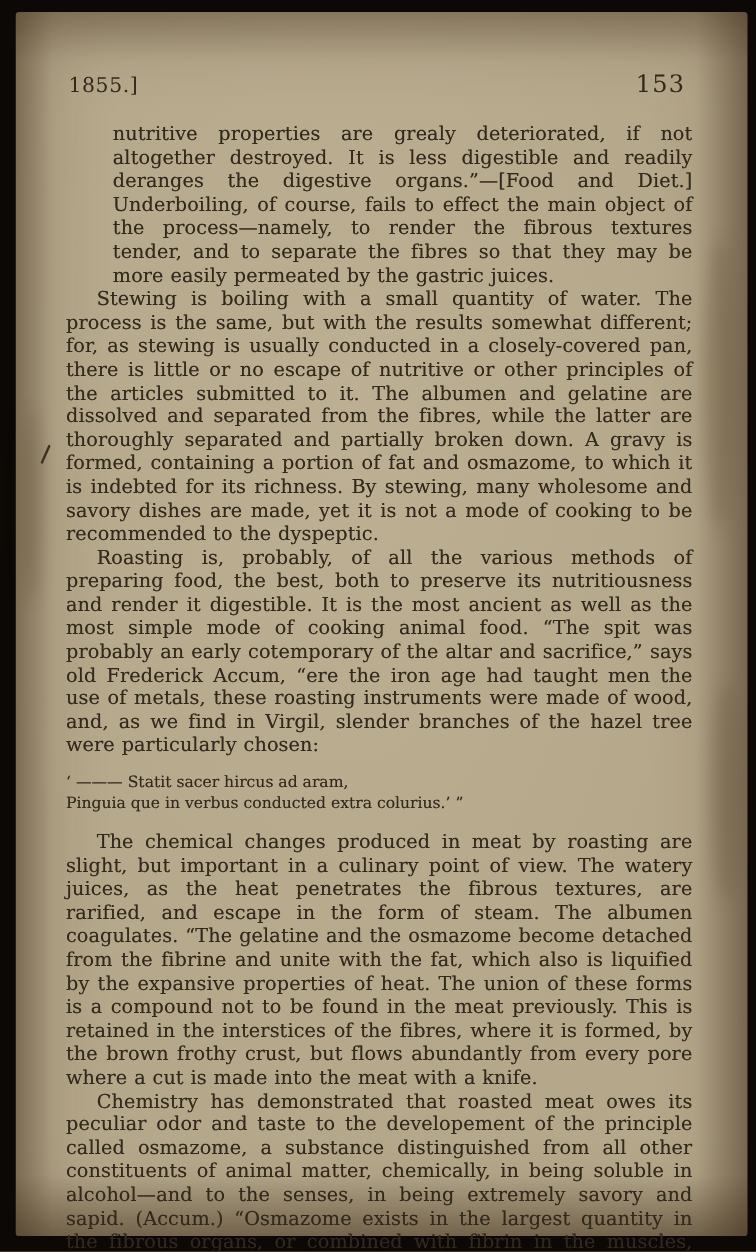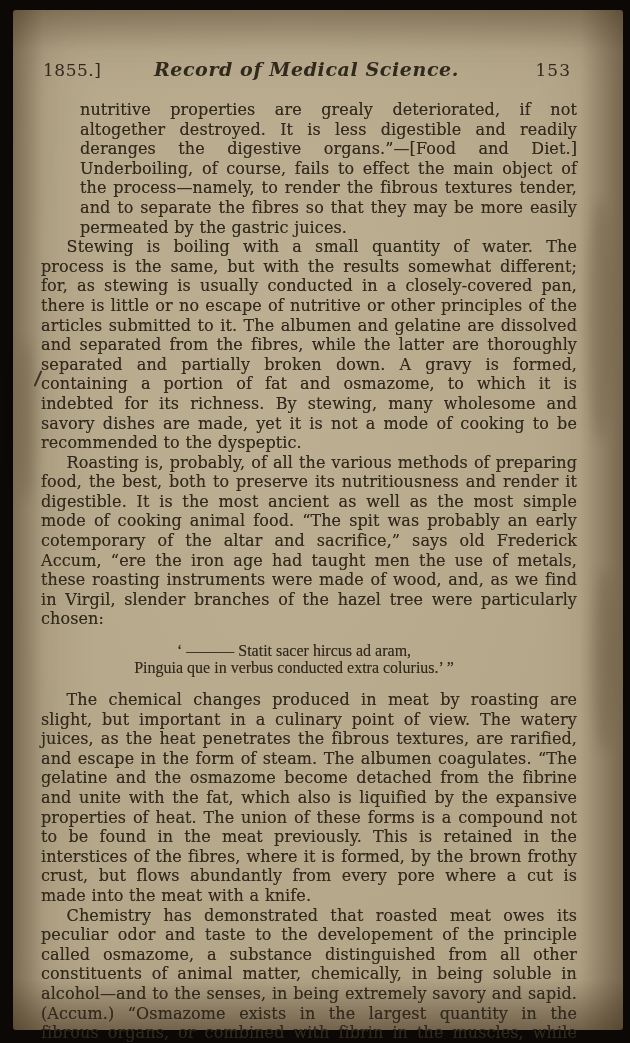--- a/index.html
+++ b/index.html
@@ -18,62 +18,61 @@
   .page {
     position: absolute;
     top: 10px; left: 13px; right: 7px; bottom: 13px;
     background:
       radial-gradient(ellipse at 45% 35%, rgba(255,246,222,0.10), rgba(0,0,0,0) 65%),
       linear-gradient(to right, rgba(55,38,18,0.28), rgba(0,0,0,0) 5%, rgba(0,0,0,0) 93%, rgba(55,38,18,0.34)),
       linear-gradient(to bottom, rgba(55,38,18,0.22), rgba(0,0,0,0) 4%, rgba(0,0,0,0) 95%, rgba(45,28,12,0.34)),
       #b5a78a;
     box-shadow: inset 0 0 70px rgba(48,30,12,0.45);
     color: #32291d;
-    padding: 48px 46px 0 28px;
+    padding: 48px 46px 0 42px;
     border-radius: 3px;
   }
   .header {
     display: flex;
     justify-content: space-between;
     align-items: baseline;
     margin: 0 6px 20px 2px;
   }
   .header .year {
     font-size: 17px;
     letter-spacing: 0.5px;
   }
   .header .title {
     font-style: italic;
     font-weight: bold;
     font-size: 19px;
     letter-spacing: 0.6px;
     transform: translateX(-12px);
   }
   .header .pageno {
-    font-size: 17px;
+    font-size: 20px;
     letter-spacing: 1px;
     text-align: center;
   }
   .body p {
     font-size: 16px;
     line-height: 19.6px;
     text-align: justify;
     text-indent: 1.6em;
     letter-spacing: 0.1px;
     word-spacing: 0.5px;
     text-shadow: 0 0 0.5px rgba(50,41,29,0.55);
   }
   .body p.first { text-indent: 0; margin-left: 39px; }
   .quote {
-    font-size: 16px;
+    font-size: 13px;
     line-height: 17px;
-    text-align: center;
+    text-align: left;
     margin: 13px 30px 14px 0;
     text-shadow: 0 0 0.5px rgba(50,41,29,0.5);
-    font-family: Liberation Serif, serif;
   }
   .ink-slash {
     position: absolute;
     left: 24px; top: 360px;
     width: 2px; height: 17px;
     background: rgba(42,32,20,0.85);
     transform: rotate(24deg);
     border-radius: 2px;
   }
   .smudge {
@@ -87,21 +86,20 @@
   .smudge.c { left: 4px; top: 330px; width: 18px; height: 160px; }
 </style>
 </head>
 <body>
 
 <div class="scan">
   <div class="page">
 
     <div class="header">
       <span class="year">1855.]</span>
-      <span class="title">Record of Medical Science.</span>
       <span class="pageno">153</span>
     </div>
 
     <div class="body">
       <p class="first">nutritive properties are grealy deteriorated, if not altogether destroyed.  It is less digestible and readily deranges the digestive organs.”—[Food and Diet.]  Underboiling, of course, fails to effect the main object of the process—namely, to render the fibrous textures tender, and to separate the fibres so that they may be more easily permeated by the gastric juices.</p>
       <p>Stewing is boiling with a small quantity of water.  The process is the same, but with the results somewhat different; for, as stewing is usually conducted in a closely-covered pan, there is little or no escape of nutritive or other principles of the articles submitted to it.  The albumen and gelatine are dissolved and separated from the fibres, while the latter are thoroughly separated and partially broken down.  A gravy is formed, containing a portion of fat and osmazome, to which it is indebted for its richness.  By stewing, many wholesome and savory dishes are made, yet it is not a mode of cooking to be recommended to the dyspeptic.</p>
       <p>Roasting is, probably, of all the various methods of preparing food, the best, both to preserve its nutritiousness and render it digestible.  It is the most ancient as well as the most simple mode of cooking animal food.  “The spit was probably an early cotemporary of the altar and sacrifice,” says old Frederick Accum, “ere the iron age had taught men the use of metals, these roasting instruments were made of wood, and, as we find in Virgil, slender branches of the hazel tree were particularly chosen:</p>
 
       <div class="quote">
         <div>‘ ——— Statit sacer hircus ad aram,</div>

